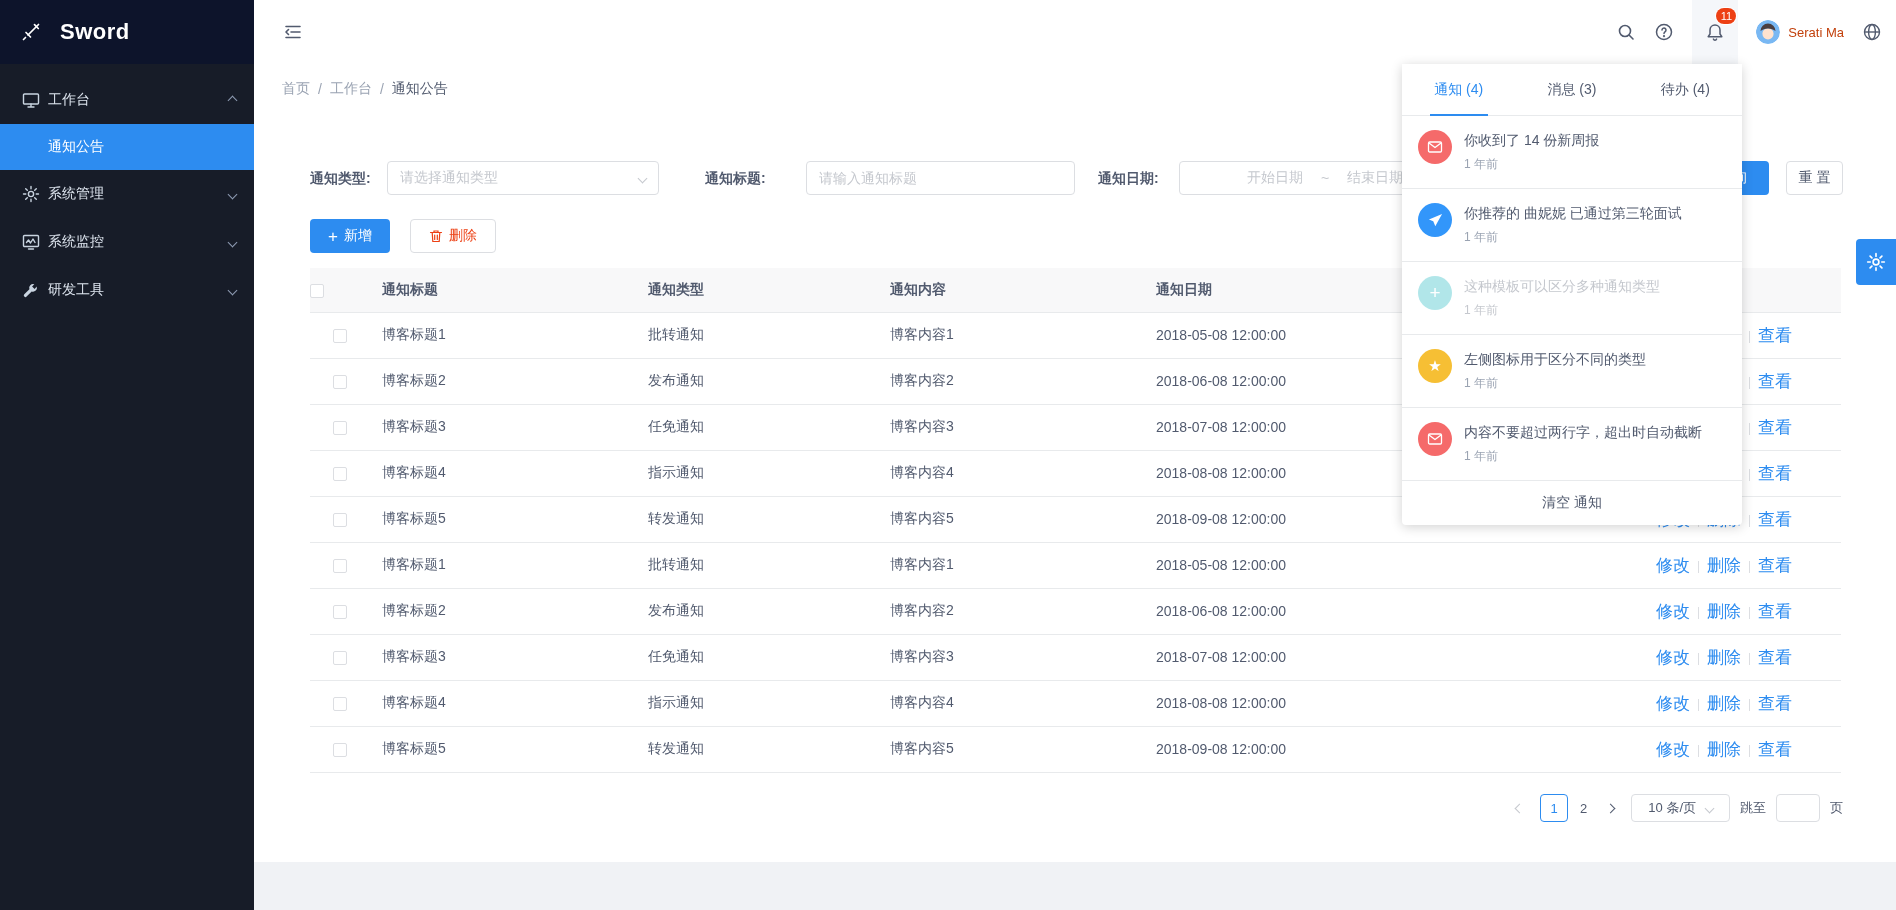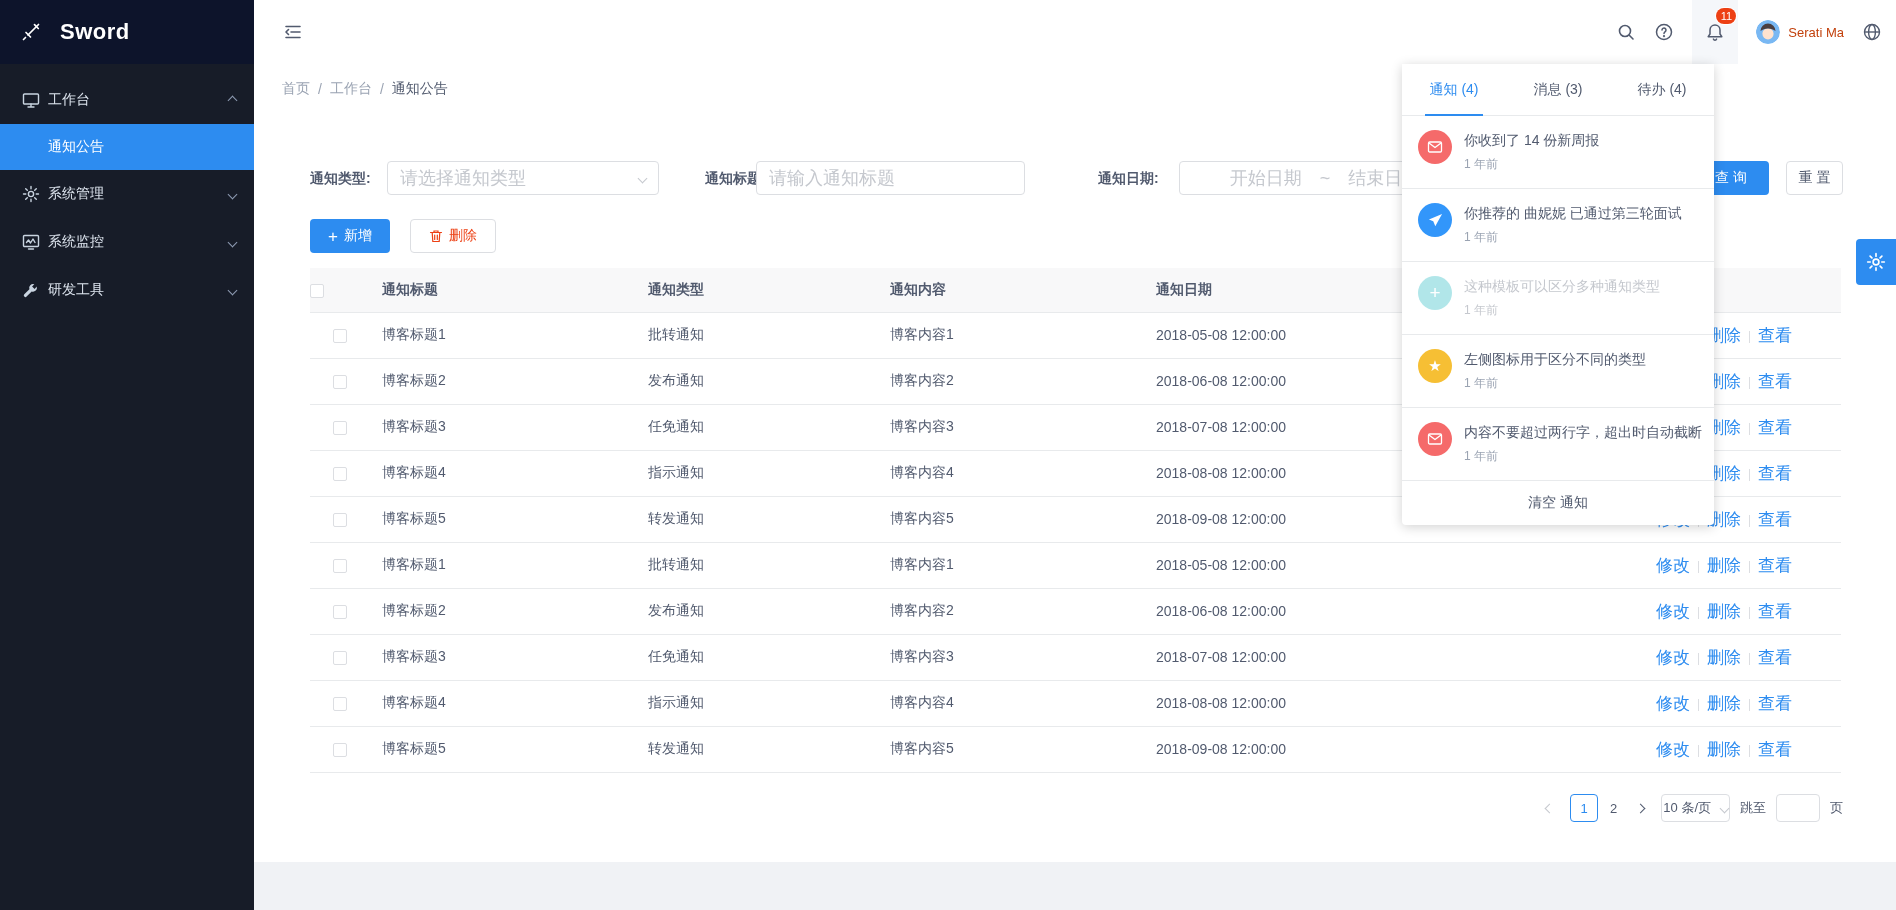--- a/index.html
+++ b/index.html
@@ -30,21 +30,21 @@
   .user-name{font-size:13px;color:#c2410c;}
   .avatar{width:24px;height:24px;border-radius:50%;overflow:hidden;display:inline-flex;}
 
   
   .content{position:relative;height:798px;background:#fff;}
   .breadcrumb{position:absolute;top:16px;left:28px;font-size:14px;color:#9aa3b2;display:flex;gap:8px;align-items:center;}
   .bc-item{cursor:pointer;}
   .bc-last{color:#515a6e;cursor:default;}
 
   .f-label{position:absolute;top:97px;height:34px;line-height:34px;font-size:14px;font-weight:bold;color:#515a6e;}
-  .ctl{position:absolute;top:97px;height:34px;border:1px solid #dcdee2;border-radius:4px;background:#fff;font-size:18px;display:flex;align-items:center;padding:0 12px;color:#515a6e;font-family:inherit;}
+  .ctl{position:absolute;top:97px;height:34px;border:1px solid #dcdee2;border-radius:4px;background:#fff;font-size:14px;display:flex;align-items:center;padding:0 12px;color:#515a6e;font-family:inherit;}
   .placeholder{color:#c5c8ce;}
   input.ctl::placeholder{color:#c5c8ce;}
   input.ctl{outline:none;}
 
   .btn{height:34px;border-radius:4px;font-size:14px;display:flex;align-items:center;justify-content:center;cursor:pointer;border:1px solid transparent;font-family:inherit;}
   .abs{position:absolute;}
   .btn-primary{background:#2d8cf0;color:#fff;}
   .btn-default{background:#fff;border-color:#dcdee2;color:#515a6e;}
   .btn-default.danger{color:#ed4014;}
   .plus-glyph{font-size:17px;margin-right:6px;line-height:1;}
@@ -56,26 +56,26 @@
   .checkbox{display:inline-block;width:14px;height:14px;border:1px solid #dcdee2;border-radius:2px;background:#fff;vertical-align:middle;cursor:pointer;}
   .c-actions{text-align:right;padding-right:70px !important;white-space:nowrap;}
   .c-actions a{color:#2d8cf0;cursor:pointer;font-size:17px;text-decoration:none;}
   .vsep{display:inline-block;width:1px;height:12px;background:#dcdee2;margin:0 8px;vertical-align:middle;}
 
   .pager{position:absolute;top:730px;right:53px;display:flex;align-items:center;gap:10px;font-size:13px;color:#515a6e;}
   .pg-arrow{width:22px;height:28px;display:flex;align-items:center;justify-content:center;cursor:pointer;color:#515a6e;}
   .pg-arrow.disabled{color:#c5c8ce;}
   .pg-active{width:28px;height:28px;border:1px solid #2d8cf0;color:#2d8cf0;border-radius:4px;display:flex;align-items:center;justify-content:center;background:#fff;cursor:pointer;}
   .pg-num{cursor:pointer;padding:0 2px;}
-  .pg-size{height:28px;border:1px solid #dcdee2;border-radius:4px;display:flex;align-items:center;gap:10px;padding:0 1px;cursor:pointer;background:#fff;}
+  .pg-size{height:28px;border:1px solid #dcdee2;border-radius:4px;display:flex;align-items:center;gap:10px;padding:0 16px;cursor:pointer;background:#fff;}
   .pg-size .chev{color:#c5c8ce;}
   .pg-jump-input{width:44px;height:28px;border:1px solid #dcdee2;border-radius:4px;outline:none;background:#fff;}
 
   
-  .notice-panel{position:absolute;left:1148px;top:64px;width:312px;background:#fff;border-radius:0 0 4px 4px;box-shadow:0 2px 12px rgba(0,0,0,.18);z-index:100;}
+  .notice-panel{position:absolute;left:1148px;top:64px;width:340px;background:#fff;border-radius:0 0 4px 4px;box-shadow:0 2px 12px rgba(0,0,0,.18);z-index:100;}
   .np-tabs{display:flex;height:52px;border-bottom:1px solid #e8eaec;}
   .np-tab{flex:1;display:flex;align-items:center;justify-content:center;font-size:14px;color:#515a6e;cursor:pointer;position:relative;}
   .np-tab.active{color:#2d8cf0;}
   .np-tab.active::after{content:"";position:absolute;bottom:-1px;left:50%;transform:translateX(-50%);width:58px;height:2px;background:#2d8cf0;}
   .np-item{display:flex;align-items:flex-start;padding:14px 16px 0 16px;height:73px;border-bottom:1px solid #e8eaec;gap:12px;cursor:pointer;}
   .np-ico{width:34px;height:34px;border-radius:50%;display:flex;align-items:center;justify-content:center;flex-shrink:0;color:#fff;font-size:16px;}
   .ico-red{background:#f56a6a;}
   .ico-blue{background:#3296fa;}
   .ico-teal{background:#54c8cf;}
   .ico-gold{background:#f6bf34;}
@@ -219,21 +219,21 @@
         <span class="bc-last">通知公告</span>
       </div>
 
       <span class="f-label" style="left:56px;">通知类型:</span>
       <div class="ctl" style="left:133px;width:272px;">
         <span class="placeholder">请选择通知类型</span>
         <i class="chev" style="margin-left:auto;color:#c5c8ce;"></i>
       </div>
 
       <span class="f-label" style="left:451px;">通知标题:</span>
-      <input class="ctl" style="left: 502px; width: 269px;" placeholder="请输入通知标题">
+      <input class="ctl" style="left: 552px; width: 269px;" placeholder="请输入通知标题">
 
       <span class="f-label" style="left:844px;">通知日期:</span>
       <div class="ctl" style="left:925px;width:276px;justify-content:center;gap:18px;padding-left:28px;">
         <span class="placeholder">开始日期</span>
         <span class="placeholder">~</span>
         <span class="placeholder">结束日期</span>
       </div>
 
       <button class="btn btn-primary abs" style="top:97px;left:1439px;width:76px;">查 询</button>
       <button class="btn btn-default abs" style="top:97px;left:1532px;width:57px;">重 置</button>

